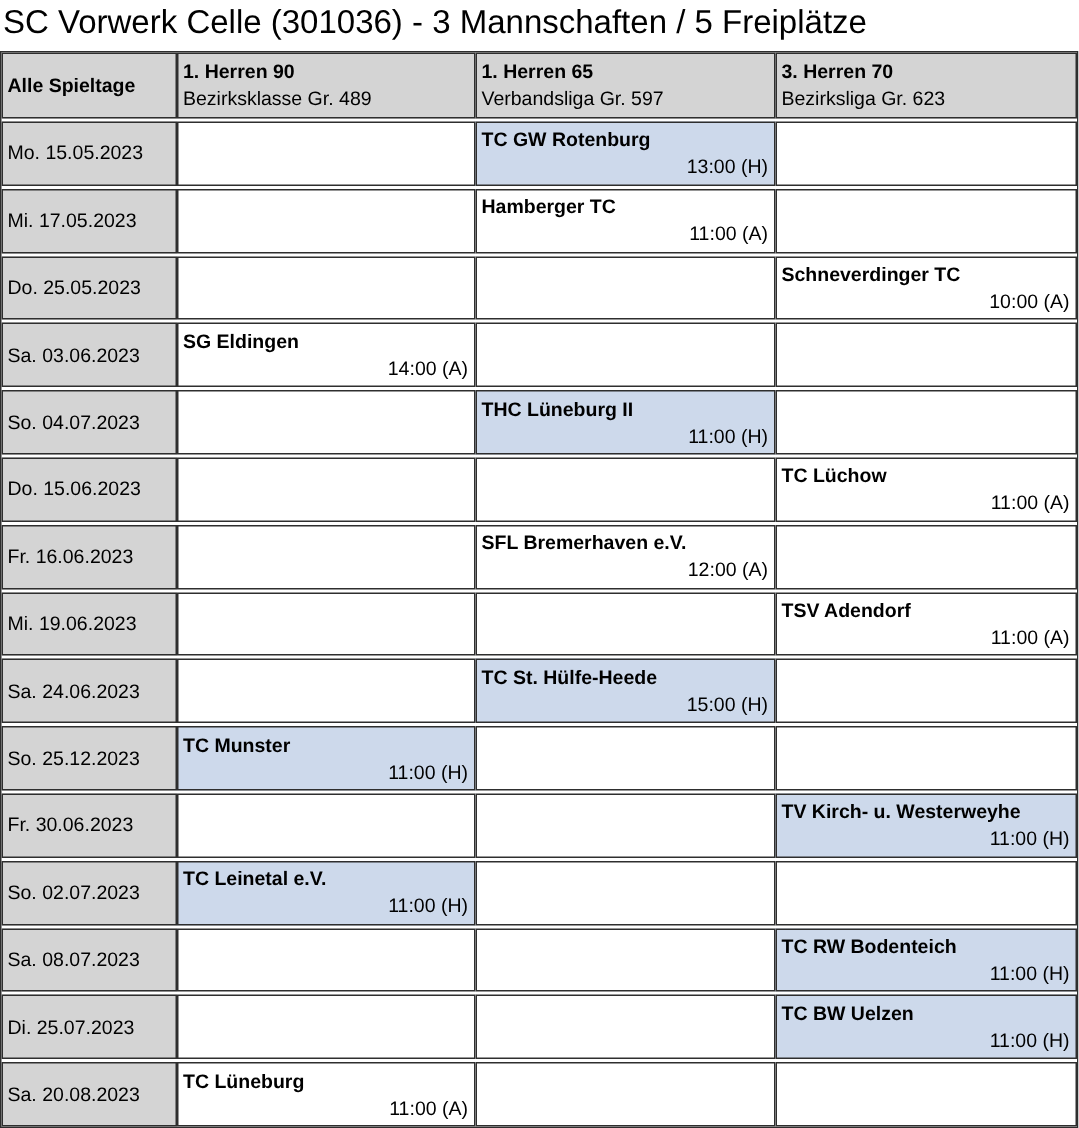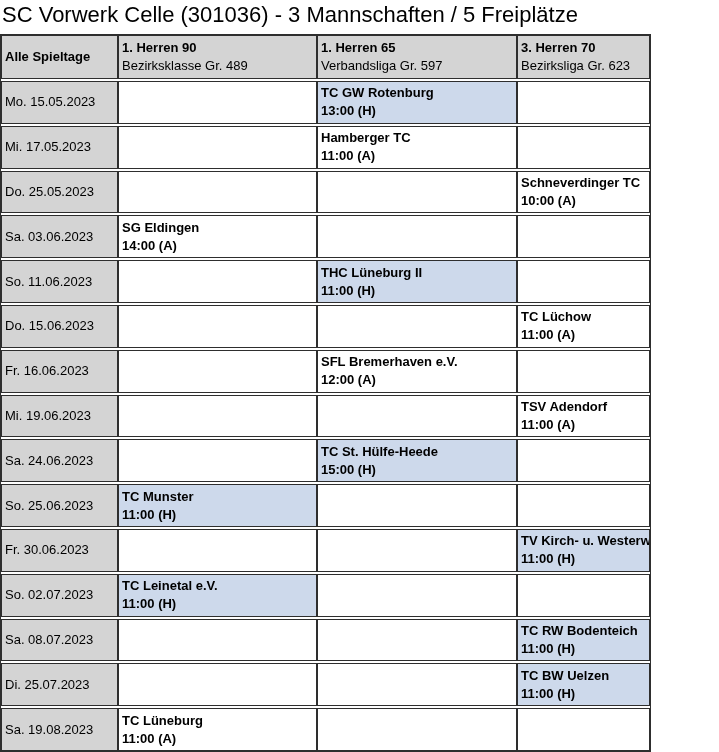--- a/index.html
+++ b/index.html
@@ -16,21 +16,21 @@
     overflow:hidden;
   }
   .page-title{
     height:34px;
     font-size:22px;
     line-height:30px;
     padding-left:2px;
     white-space:nowrap;
   }
   .schedule{
-    width:651px;
+    width:719px;
     height:718px;
     border:1px solid var(--border);
     background:#ffffff;
     display:grid;
     grid-template-columns:117px 199px 200px 1fr;
     grid-template-rows:44px repeat(15,1fr);
     column-gap:0;
     row-gap:2px;
   }
   .cell{
@@ -42,21 +42,21 @@
     font-size:13px;
     line-height:18px;
     overflow:hidden;
     background:#ffffff;
   }
   .cell.gray{background:var(--cell-bg);}
   .cell.home{background:var(--home-bg);}
   .bold{font-weight:bold;}
   .date{background:var(--cell-bg);font-weight:normal;white-space:nowrap;}
   .team{font-weight:bold;white-space:nowrap;}
-  .time{font-weight:bold;white-space:nowrap;}
+  .time{font-weight:normal;white-space:nowrap;text-align:right;}
 </style>
 </head>
 <body>
 
 <div class="page-title">SC Vorwerk Celle (301036) - 3 Mannschaften / 5 Freiplätze</div>
 
 <div class="schedule">
   <div class="cell gray bold">
     <div>Alle Spieltage</div>
   </div>
@@ -94,21 +94,21 @@
       <div class="team">Schneverdinger TC</div>
       <div class="time">10:00 (A)</div>
     </div>
     <div class="cell date">Sa. 03.06.2023</div>
     <div class="cell match">
       <div class="team">SG Eldingen</div>
       <div class="time">14:00 (A)</div>
     </div>
     <div class="cell match"></div>
     <div class="cell match"></div>
-    <div class="cell date">So. 11.06.2023</div>
+    <div class="cell date">So. 04.07.2023</div>
     <div class="cell match"></div>
     <div class="cell match home">
       <div class="team">THC Lüneburg II</div>
       <div class="time">11:00 (H)</div>
     </div>
     <div class="cell match"></div>
     <div class="cell date">Do. 15.06.2023</div>
     <div class="cell match"></div>
     <div class="cell match"></div>
     <div class="cell match">
@@ -129,21 +129,21 @@
       <div class="team">TSV Adendorf</div>
       <div class="time">11:00 (A)</div>
     </div>
     <div class="cell date">Sa. 24.06.2023</div>
     <div class="cell match"></div>
     <div class="cell match home">
       <div class="team">TC St. Hülfe-Heede</div>
       <div class="time">15:00 (H)</div>
     </div>
     <div class="cell match"></div>
-    <div class="cell date">So. 25.06.2023</div>
+    <div class="cell date">So. 25.12.2023</div>
     <div class="cell match home">
       <div class="team">TC Munster</div>
       <div class="time">11:00 (H)</div>
     </div>
     <div class="cell match"></div>
     <div class="cell match"></div>
     <div class="cell date">Fr. 30.06.2023</div>
     <div class="cell match"></div>
     <div class="cell match"></div>
     <div class="cell match home">
@@ -164,20 +164,20 @@
       <div class="team">TC RW Bodenteich</div>
       <div class="time">11:00 (H)</div>
     </div>
     <div class="cell date">Di. 25.07.2023</div>
     <div class="cell match"></div>
     <div class="cell match"></div>
     <div class="cell match home">
       <div class="team">TC BW Uelzen</div>
       <div class="time">11:00 (H)</div>
     </div>
-    <div class="cell date">Sa. 19.08.2023</div>
+    <div class="cell date">Sa. 20.08.2023</div>
     <div class="cell match">
       <div class="team">TC Lüneburg</div>
       <div class="time">11:00 (A)</div>
     </div>
     <div class="cell match"></div>
     <div class="cell match"></div>
   </div>
 
 </body></html>

